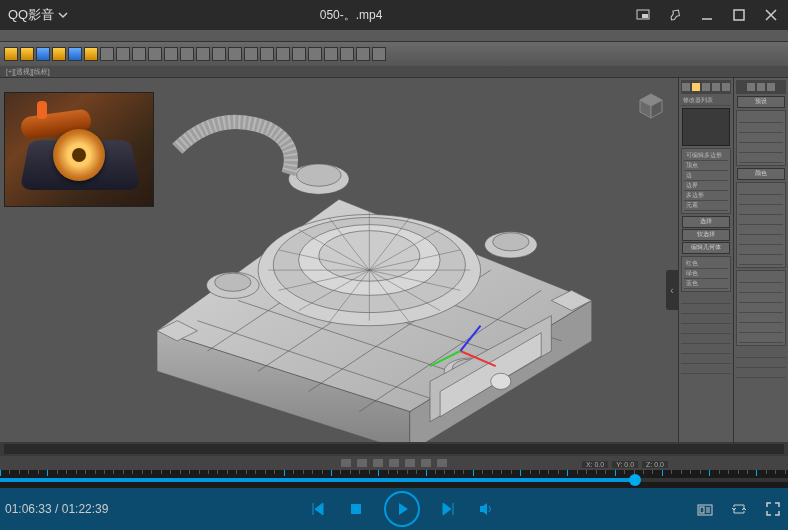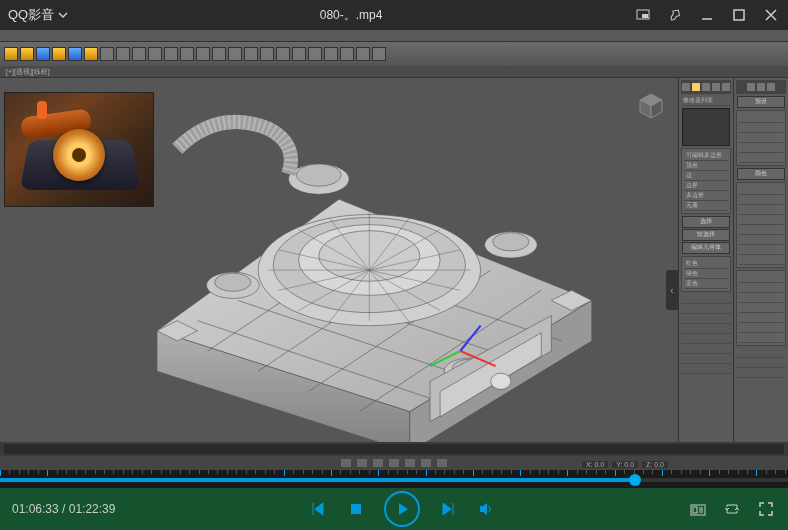--- a/index.html
+++ b/index.html
@@ -70,38 +70,38 @@
 
 .progress-bar { height: 18px; background: #1a1a1a; position: relative; padding-top:2px; }
 .progress-track { position:absolute; left:0; right:0; top:8px; height:4px; background:#333; }
 .progress-fill { position:absolute; left:0; top:8px; height:4px; background:#0099dd; }
 .progress-thumb { position:absolute; top:4px; width:12px; height:12px; border-radius:50%; background:#00aaee; margin-left:-6px; }
 .progress-ticks { position:absolute; left:0; right:0; top:0; height:6px; }
 .tick { position:absolute; top:0; width:1px; height:4px; background:#555; }
 .tick.major { background:#00aaee; height:6px; }
 
 
-.player-controls { height: 42px; background: #14532d; display:flex; align-items:center; padding: 0 12px; }
+.player-controls { height: 42px; background: #0c4a6e; display:flex; align-items:center; padding: 0 5px; }
 .time-display { color:#ccc; font-size:12px; }
 .pc-center { flex:1; display:flex; align-items:center; justify-content:center; gap:18px; }
 .pc-btn { width:20px; height:20px; display:flex; align-items:center; justify-content:center; cursor:pointer; color:#0099dd; }
 .pc-play { width:36px; height:36px; border:2px solid #0099dd; border-radius:50%; display:flex; align-items:center; justify-content:center; }
 .pc-right { display:flex; align-items:center; gap:14px; }
 </style>
 </head>
 <body>
 
 <div class="titlebar">
   <div class="app-title">
     <span>QQ影音</span>
     <svg viewBox="0 0 10 10">
         <path d="M1 3 L5 7 L9 3" stroke="#ccc" fill="none" stroke-width="1.5"></path>
       </svg>
   </div>
-  <div class="file-title">080-。.mp4</div>
+  <div class="file-title">050-。.mp4</div>
   <div class="win-controls">
     <div class="win-btn">
       <svg width="16" height="16" viewBox="0 0 16 16">
           <rect x="2" y="3" width="12" height="9" stroke="#ccc" fill="none"></rect>
           <rect x="7" y="7" width="6" height="4" fill="#ccc"></rect>
         </svg>
     </div>
     <div class="win-btn">
       <svg width="16" height="16" viewBox="0 0 16 16">
           <path d="M8 2 L12 6 L10 8 L10 12 L8 14 L6 12 L6 8 L4 6 Z" stroke="#ccc" fill="none" transform="rotate(35 8 8)"></path>

